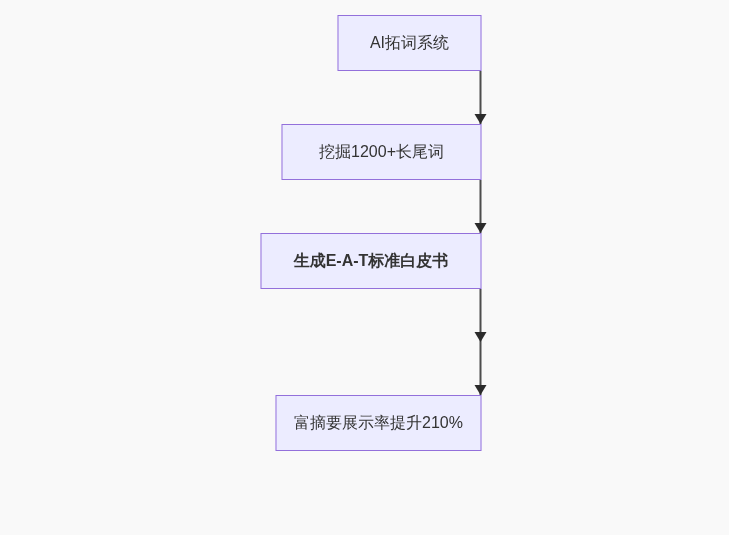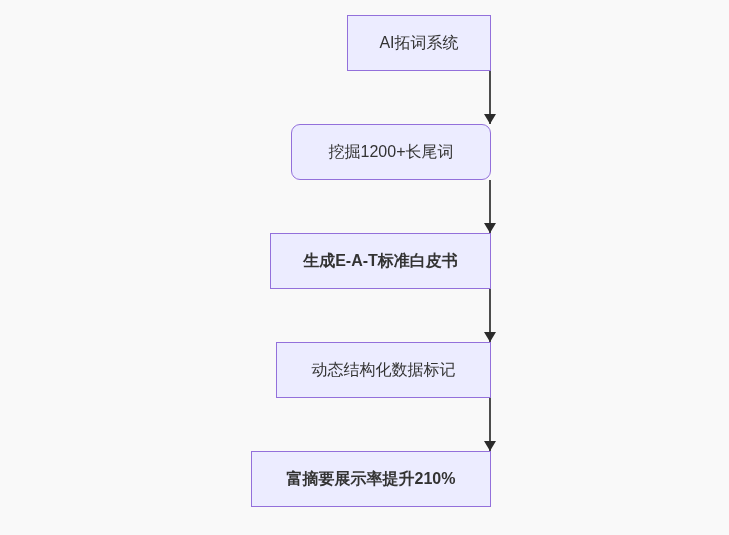--- a/index.html
+++ b/index.html
@@ -33,24 +33,24 @@
     display: flex;
     align-items: center;
     justify-content: center;
     color: var(--text-color, #333333);
     font-size: 16px;
     line-height: 1;
     white-space: nowrap;
     text-align: center;
   }
   .node-1 { width: 144px; }
-  .node-2 { width: 200px; border-radius: 9px; }
+  .node-2 { width: 200px; }
   .node-3 { width: 221px; font-weight: bold; }
   .node-4 { width: 215px; }
-  .node-5 { width: 240px; font-weight: bold; }
+  .node-5 { width: 206px; }
   .edge {
     position: relative;
     width: 2px;
     height: 53px;
     background: var(--arrow-line, #4d4d4d);
   }
   .edge .arrowhead {
     position: absolute;
     bottom: 0;
     left: 50%;
@@ -85,23 +85,20 @@
     </div>
 
     <div class="node node-3">
       <span>生成E-A-T标准白皮书</span>
     </div>
 
     <div class="edge">
       <span class="arrowhead"></span>
     </div>
 
-    <div class="node node-4">
-      <span>动态结构化数据标记</span>
-    </div>
 
     <div class="edge">
       <span class="arrowhead"></span>
     </div>
 
     <div class="node node-5">
       <span>富摘要展示率提升210%</span>
     </div>
 
   </div>

